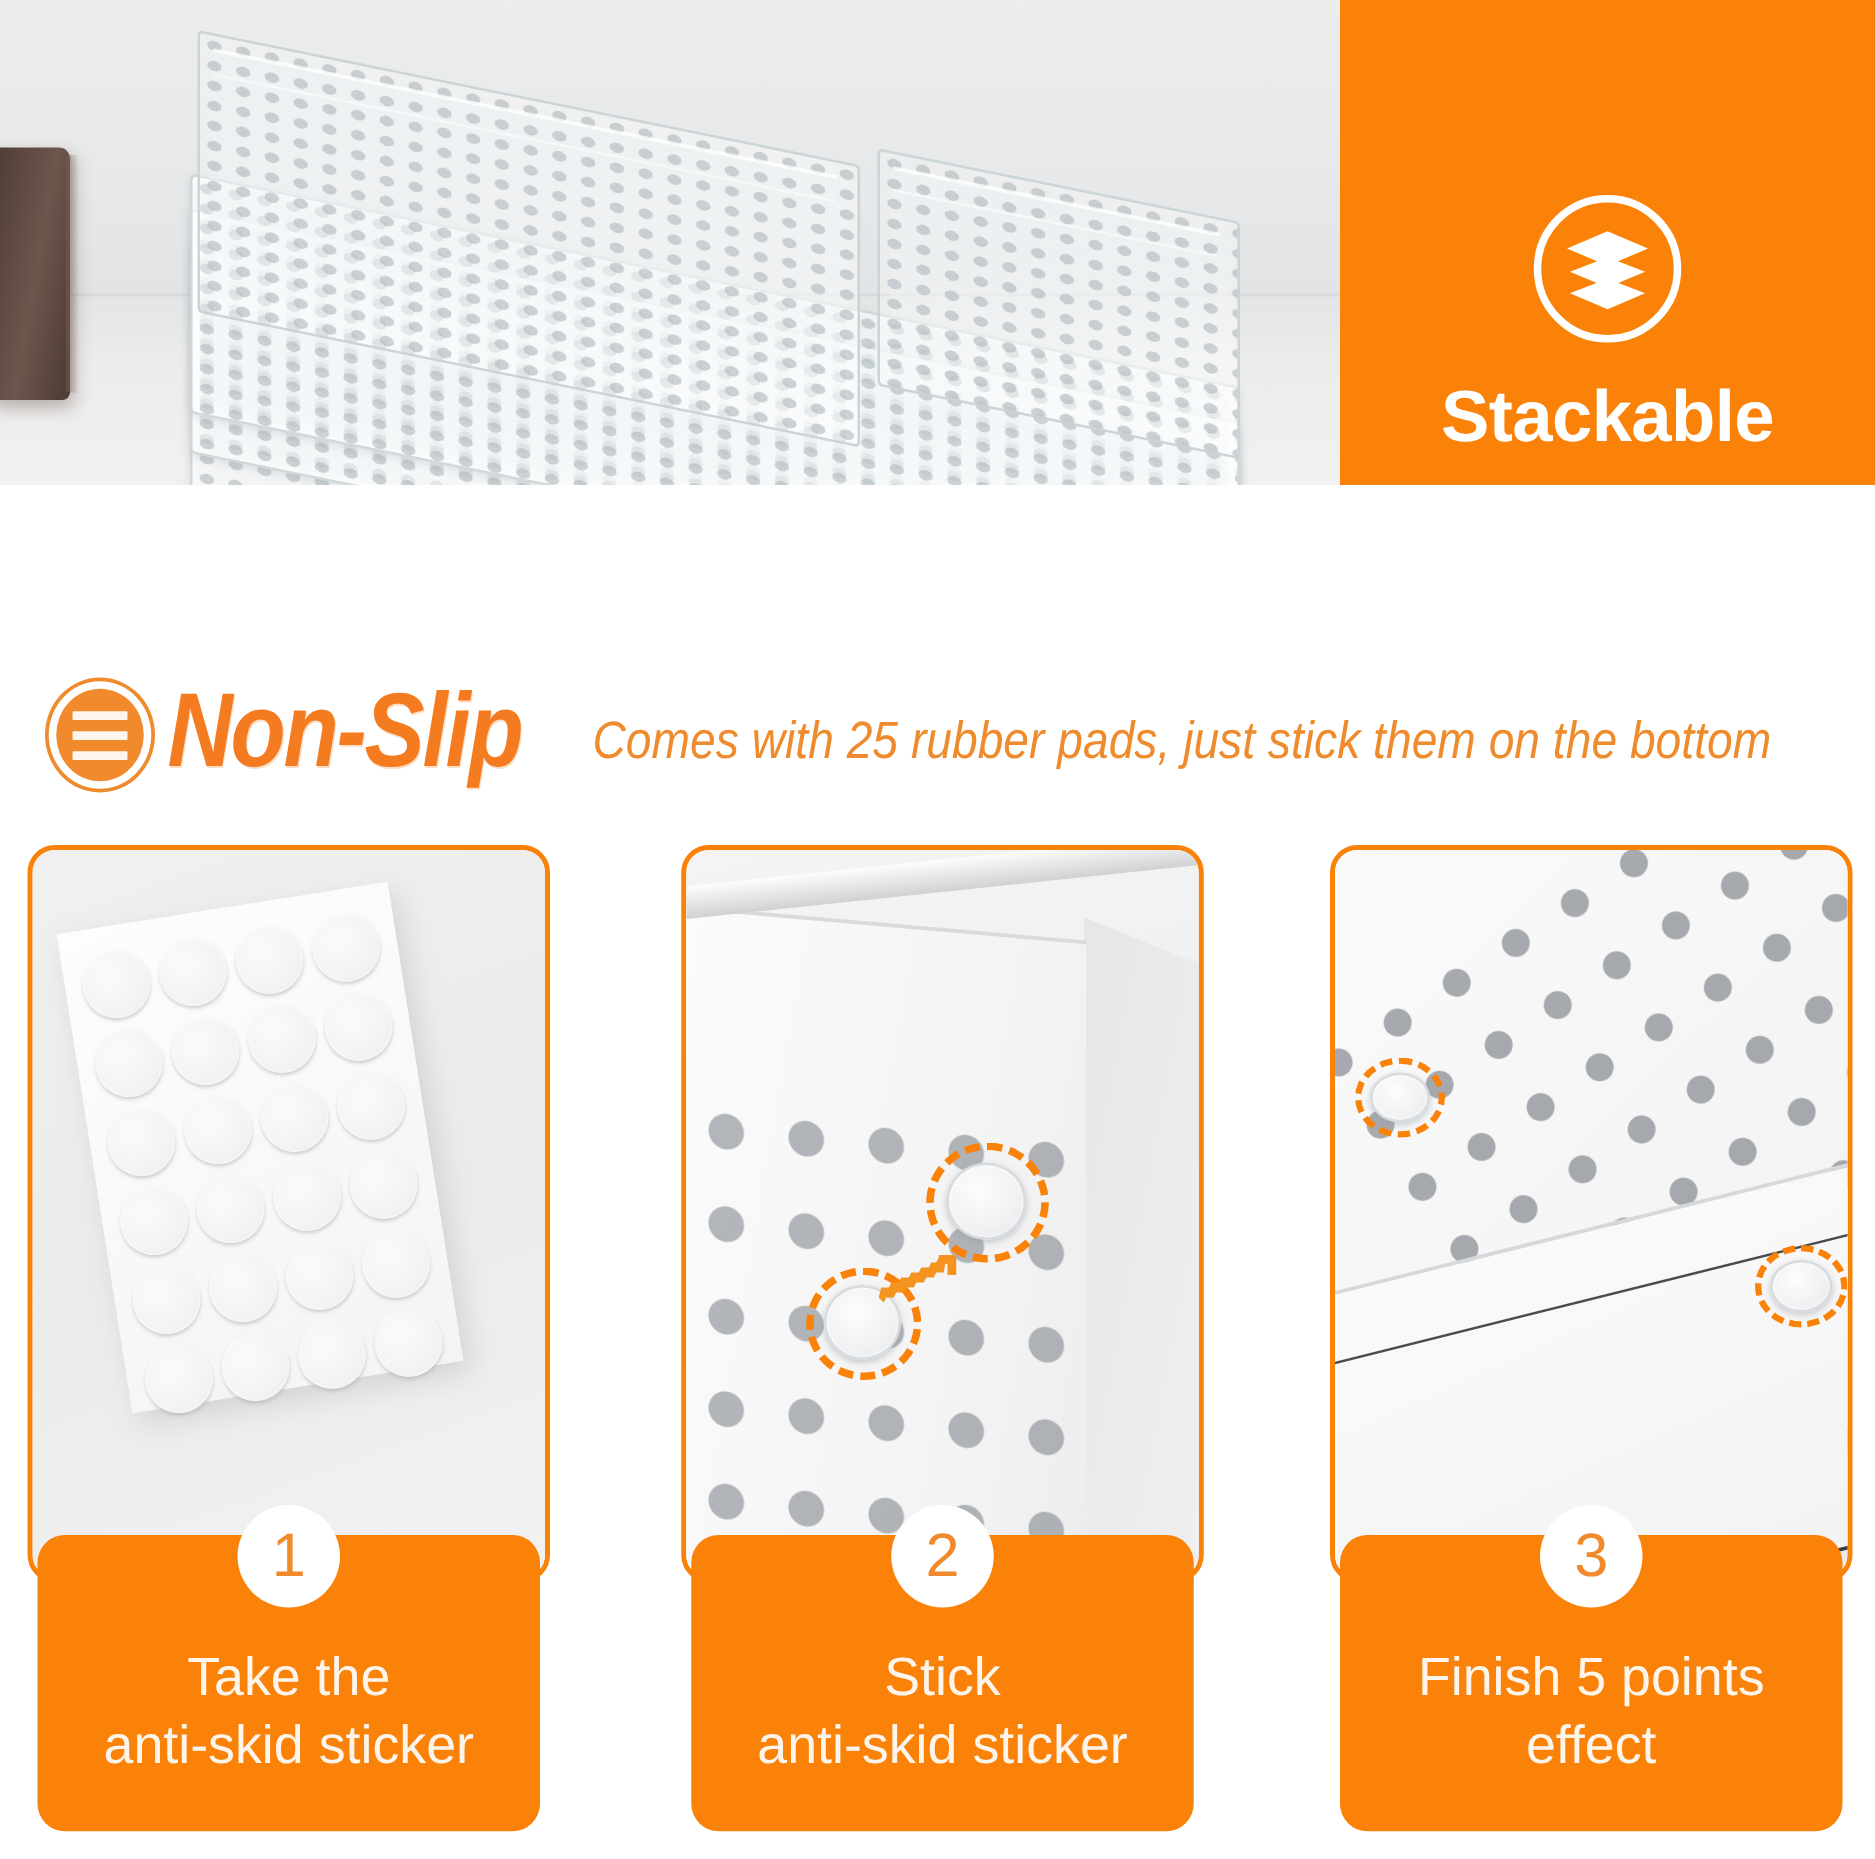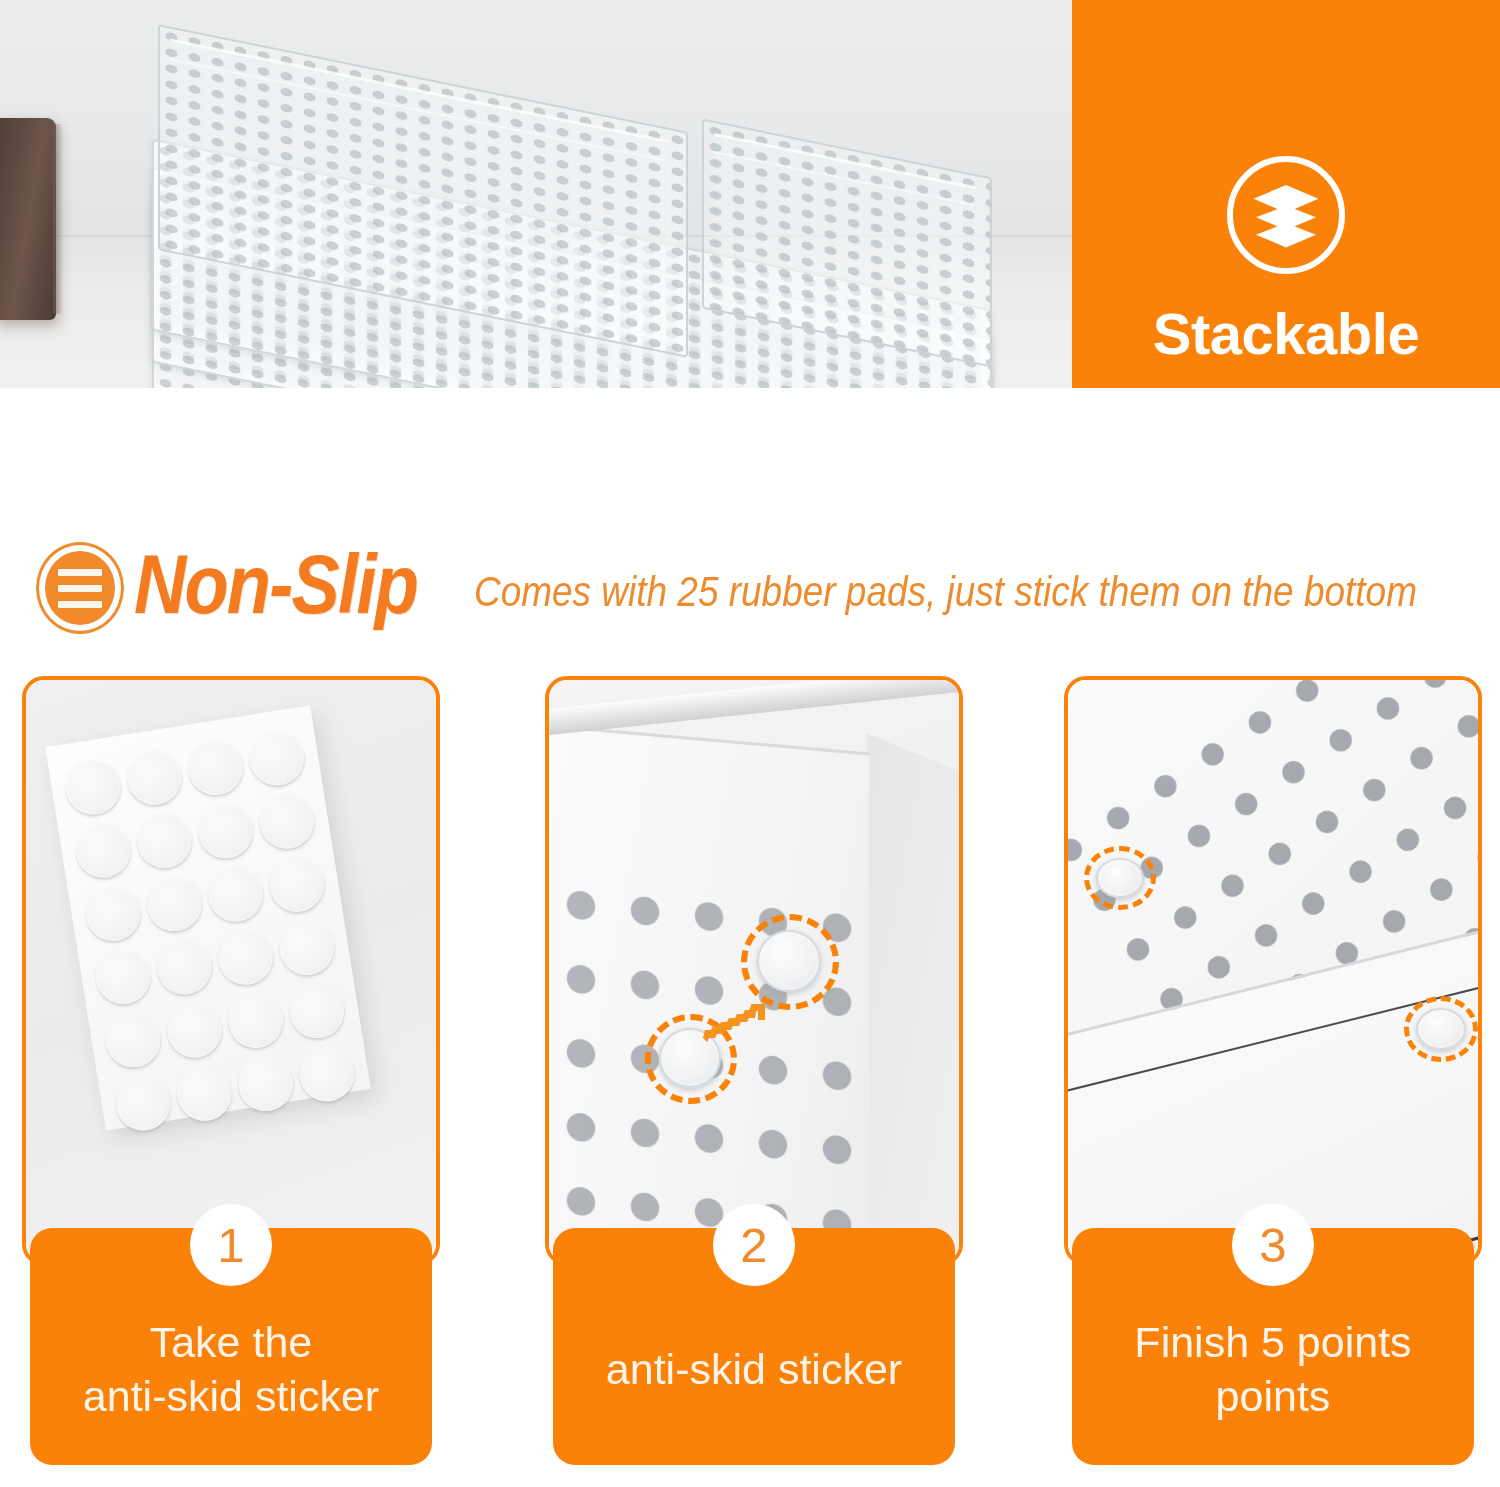--- a/index.html
+++ b/index.html
@@ -298,20 +298,21 @@
                      L40 24 L46 24 L48 20 L54 20 L56 8 L50 8 L48 12 L44 12
                      L42 16 L36 16 L34 20 L28 20 L26 24 L20 24 L18 28 L12 28
                      L10 32 L4 32 L2 40 Z" fill="#f5931f"></path>
             <path d="M50 6 L64 6 L64 22 L57 22 L57 13 L50 13 Z" fill="#f5931f"></path>
           </svg>
         </div>
       </div>
       <div class="num-circle">2</div>
       <div class="caption">
         <div class="caption-text">
+          <div>Stick</div>
           <div>anti-skid sticker</div>
         </div>
       </div>
     </div>
 
     <div class="step step-3">
       <div class="step-photo">
         <div class="p3-bg"></div>
         <div class="p3-plate p3-a"></div>
         <div class="p3-dots"></div>
@@ -321,19 +322,19 @@
         <div class="pad-hl" style="left:28px;top:178px;width:48px;height:40px;"></div>
         <div class="ring-dash" style="left:16px;top:166px;width:72px;height:64px;border-width:5px;"></div>
 
         <div class="pad-hl" style="left:348px;top:328px;width:50px;height:42px;"></div>
         <div class="ring-dash" style="left:336px;top:316px;width:74px;height:66px;border-width:5px;"></div>
       </div>
       <div class="num-circle">3</div>
       <div class="caption">
         <div class="caption-text">
           <div>Finish 5 points</div>
-          <div>points</div>
+          <div>effect</div>
         </div>
       </div>
     </div>
 
   </div>
 </div>
 
 </body></html>

